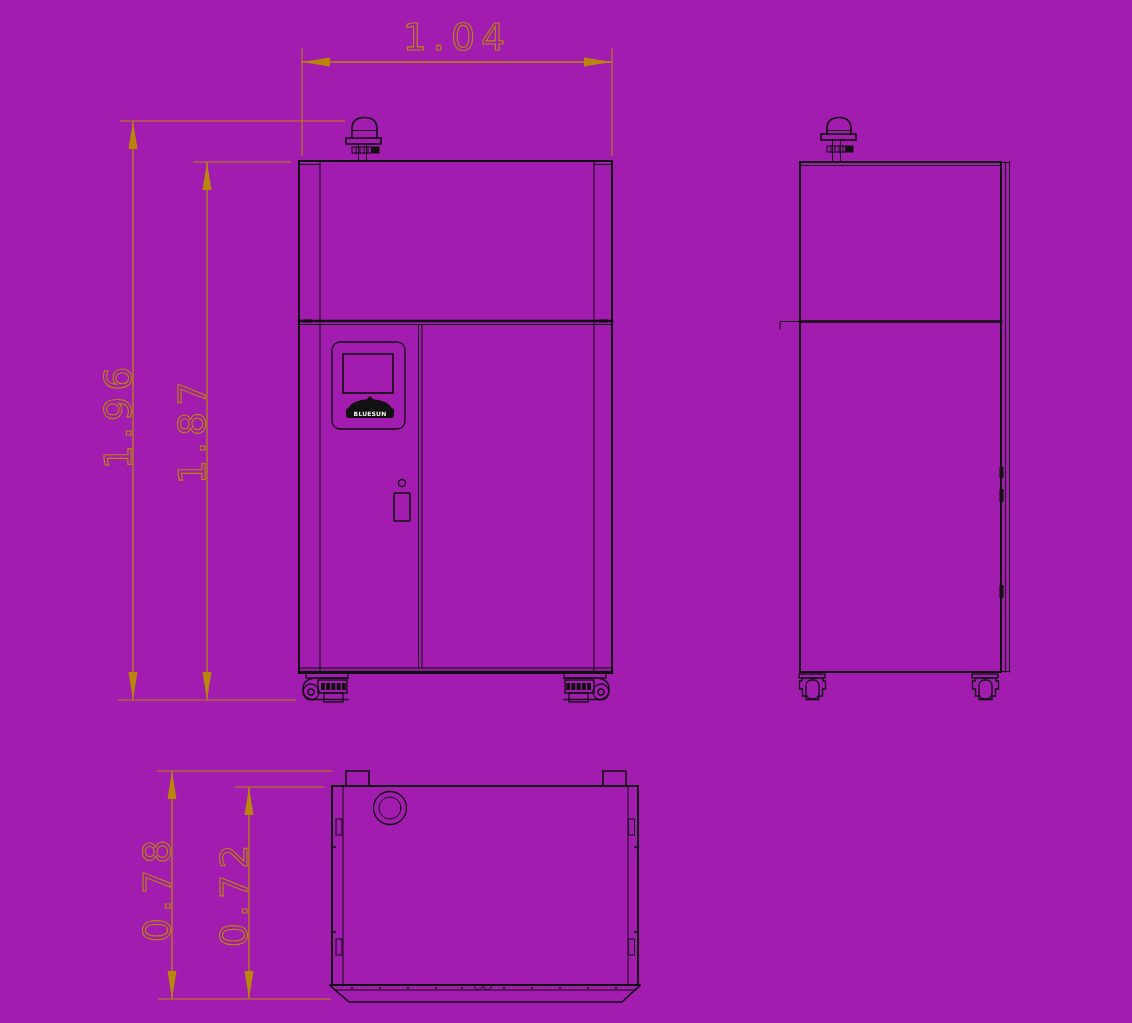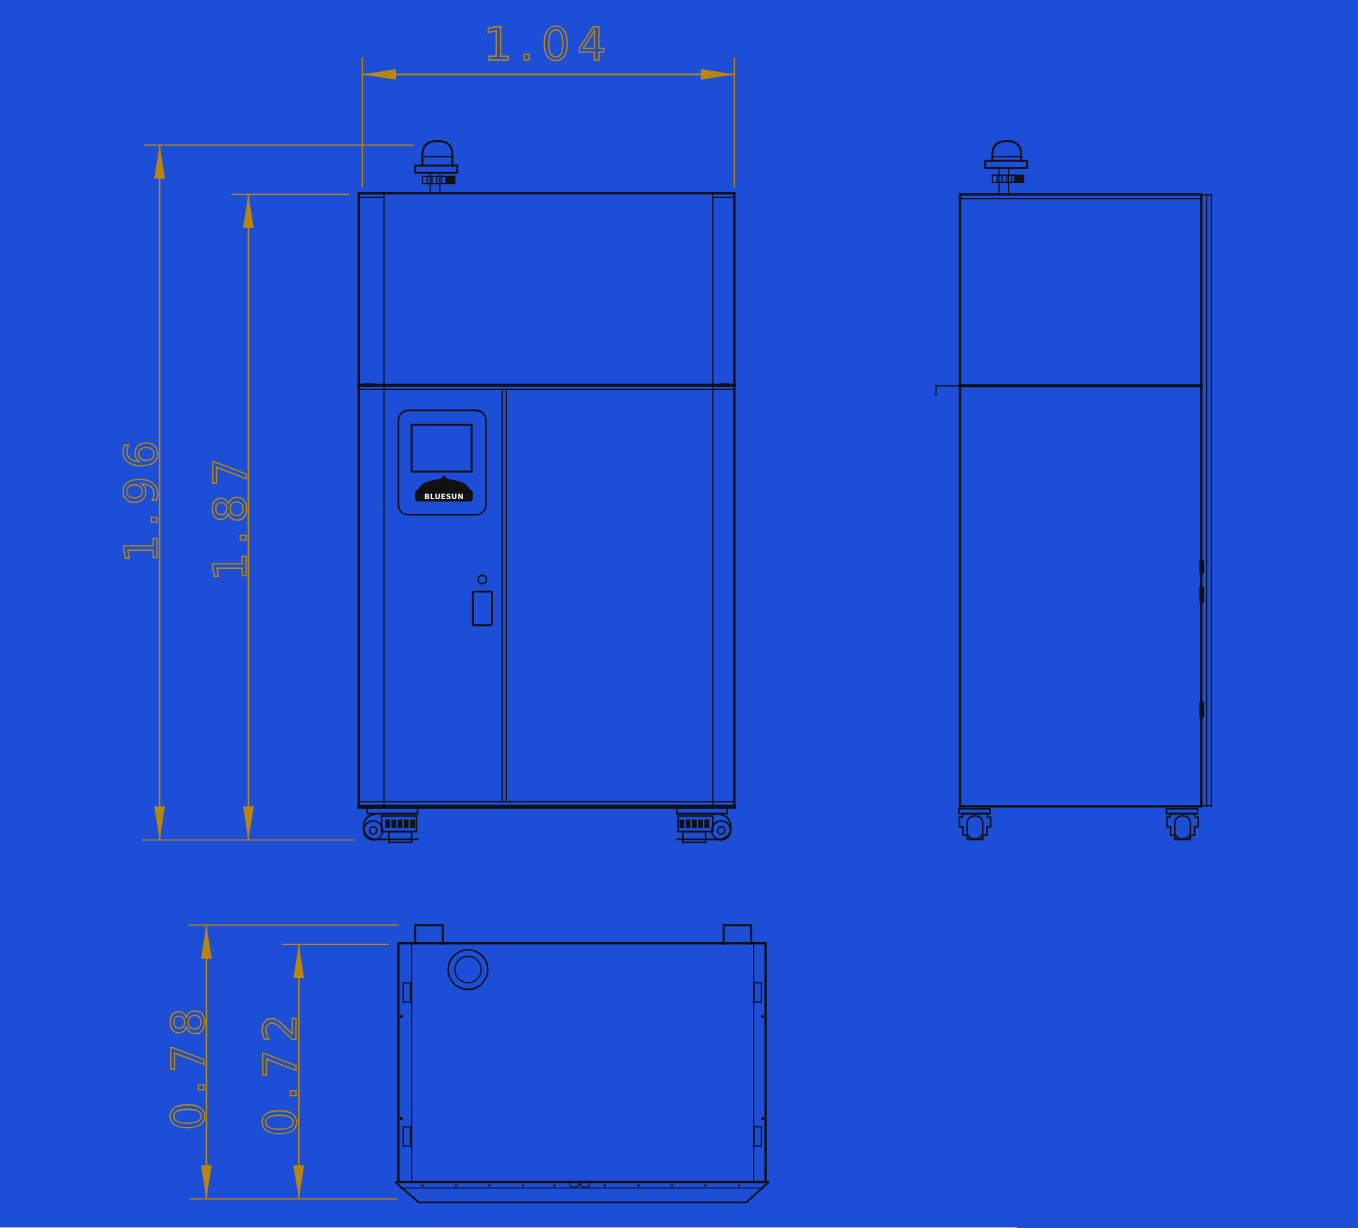--- a/index.html
+++ b/index.html
@@ -1,17 +1,17 @@
 <!DOCTYPE html>
 <html><head>
 <meta charset="utf-8">
 <style>
   html,body { margin:0; padding:0; background:#ffffff; }
   .canvas {
-    position:relative; width:1132px; height:1023px; background:#1d4ed8;
+    position:relative; width:1132px; height:1023px; background:#a21caf;
     font-family:"DejaVu Sans", sans-serif; overflow:hidden;
   }
   svg { position:absolute; left:0; top:0; }
   .ln   { stroke:#111111; fill:none; stroke-linecap:square; }
   .w1   { stroke-width:1; }
   .w13  { stroke-width:1.3; }
   .w15  { stroke-width:1.6; }
   .w2   { stroke-width:2; }
   .w25  { stroke-width:2.6; }
   .blk  { fill:#111111; stroke:none; }

